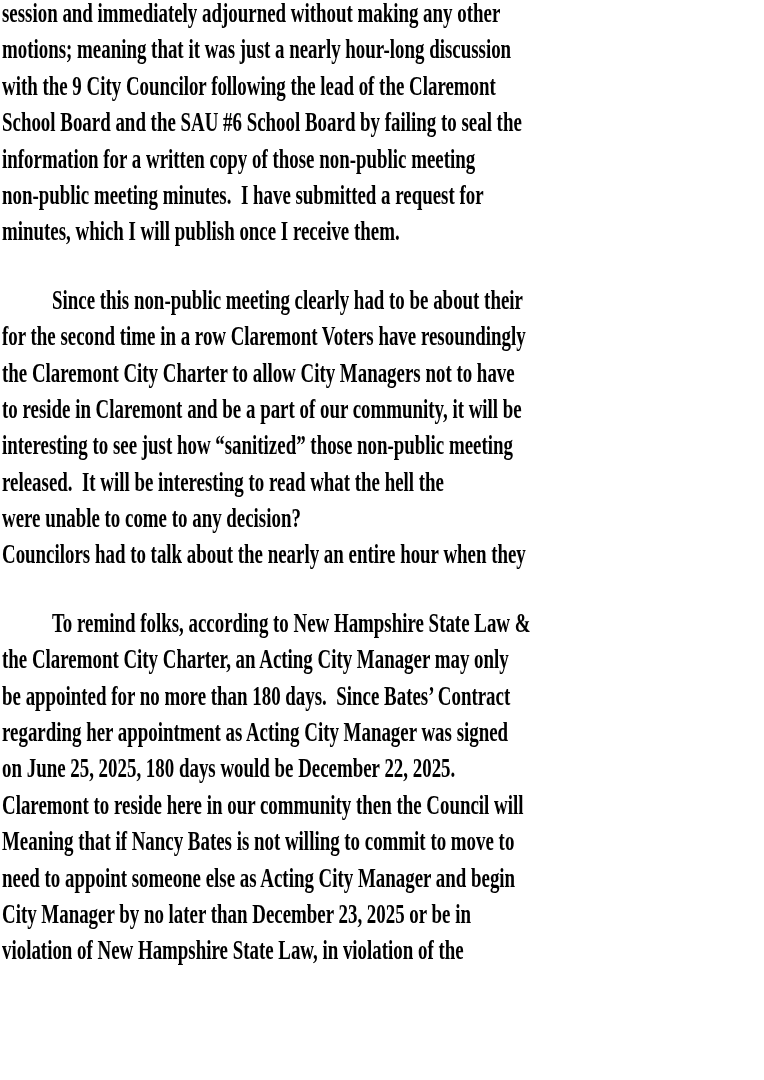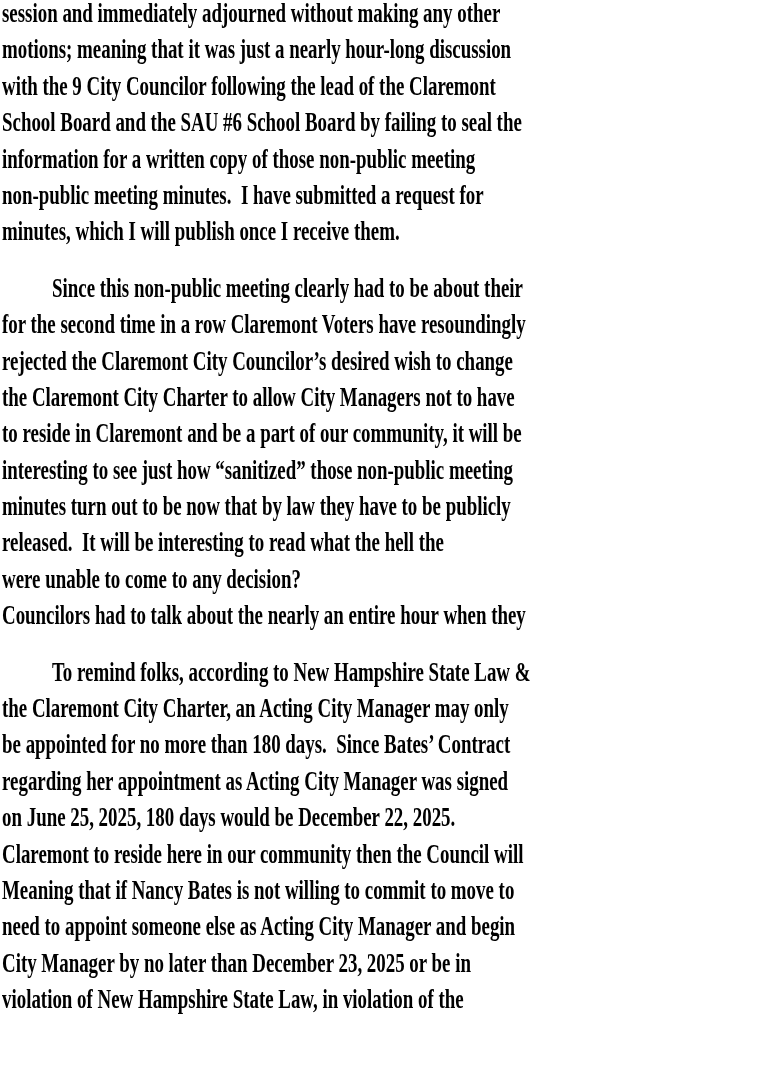--- a/index.html
+++ b/index.html
@@ -22,21 +22,21 @@
     position: absolute;
     left: 2px;
     top: -5px;
     right: 0;
   }
   .para {
     margin: 0;
     padding: 0;
   }
   .para + .para {
-    margin-top: 20px;
+    margin-top: 32px;
   }
   .ln {
     height: 36.4px;
     line-height: 36.4px;
     white-space: pre;
   }
   .ln > span {
     display: inline-block;
     white-space: pre;
     transform: scaleX(0.70);
@@ -58,25 +58,23 @@
       <div class="ln"><span>with the 9 City Councilor following the lead of the Claremont</span></div>
       <div class="ln"><span>School Board and the SAU #6 School Board by failing to seal the</span></div>
       <div class="ln"><span>information for a written copy of those non-public meeting</span></div>
       <div class="ln"><span>non-public meeting minutes.  I have submitted a request for</span></div>
       <div class="ln"><span>minutes, which I will publish once I receive them.</span></div>
     </div>
 
     <div class="para">
       <div class="ln indent"><span>Since this non-public meeting clearly had to be about their</span></div>
       <div class="ln"><span>for the second time in a row Claremont Voters have resoundingly</span></div>
-      <div class="ln"><span>rejected the Claremont City Councilor’s desired wish to change</span></div>
       <div class="ln"><span>the Claremont City Charter to allow City Managers not to have</span></div>
       <div class="ln"><span>to reside in Claremont and be a part of our community, it will be</span></div>
       <div class="ln"><span>interesting to see just how “sanitized” those non-public meeting</span></div>
-      <div class="ln"><span>minutes turn out to be now that by law they have to be publicly</span></div>
       <div class="ln"><span>released.  It will be interesting to read what the hell the</span></div>
       <div class="ln"><span>were unable to come to any decision?</span></div>
       <div class="ln"><span>Councilors had to talk about the nearly an entire hour when they</span></div>
     </div>
 
     <div class="para">
       <div class="ln indent"><span>To remind folks, according to New Hampshire State Law &amp;</span></div>
       <div class="ln"><span>the Claremont City Charter, an Acting City Manager may only</span></div>
       <div class="ln"><span>be appointed for no more than 180 days.  Since Bates’ Contract</span></div>
       <div class="ln"><span>regarding her appointment as Acting City Manager was signed</span></div>

